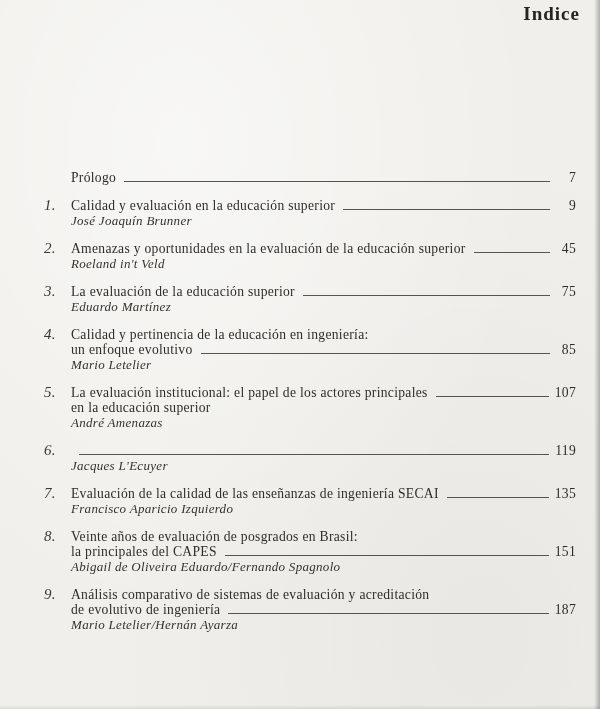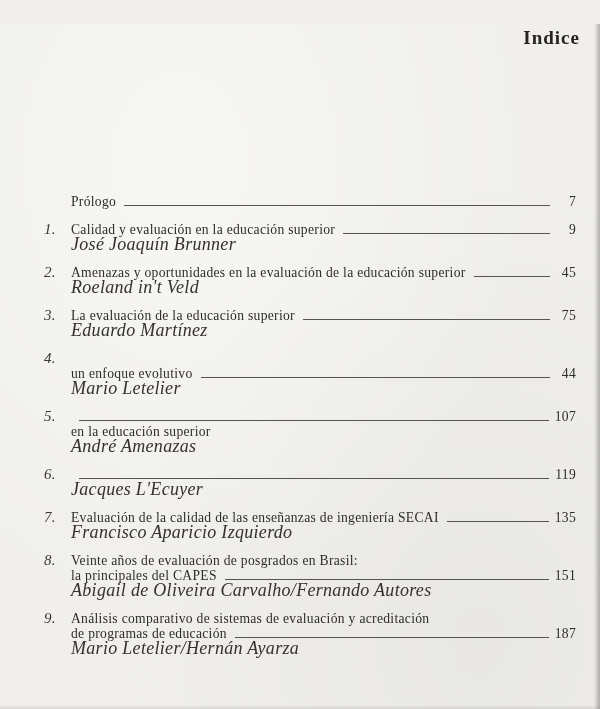--- a/index.html
+++ b/index.html
@@ -12,21 +12,20 @@
     position: relative;
     overflow: hidden;
   }
   .page {
     position: absolute;
     inset: 0;
     background:
       radial-gradient(ellipse at 30% 20%, rgba(255,255,255,0.5), rgba(255,255,255,0) 60%),
       radial-gradient(ellipse at 80% 90%, rgba(0,0,0,0.03), rgba(0,0,0,0) 55%),
       #f0efeb;
-    margin-top: 24px;
   }
   .scan-edge-right {
     position: absolute;
     top: 0; right: 0;
     width: 6px; height: 100%;
     background: linear-gradient(to left, rgba(60,58,54,0.35), rgba(60,58,54,0.0));
   }
   .scan-edge-bottom {
     position: absolute;
     left: 0; bottom: 0;
@@ -74,21 +73,21 @@
     margin: 0 6px 3px 8px;
   }
   .pg {
     flex: 0 0 auto;
     min-width: 20px;
     text-align: right;
   }
   .author {
     padding-left: 27px;
     font-style: italic;
-    font-size: 18px;
+    font-size: 13px;
     line-height: 15px;
     letter-spacing: 0.3px;
     color: #35322d;
   }
 </style>
 </head>
 <body>
 
 <div class="page">
   <h1 class="title">Indice</h1>
@@ -124,32 +123,34 @@
           <span class="num">3.</span>
           <span class="txt">La evaluación de la educación superior</span>
           <span class="leader"></span>
           <span class="pg">75</span>
         </div>
         <div class="author">Eduardo Martínez</div>
       </div>
       <div class="entry">
         <div class="row">
           <span class="num">4.</span>
+          <span class="txt">Calidad y pertinencia de la educación en ingeniería:</span>
         </div>
         <div class="row">
           <span class="num"></span>
           <span class="txt">un enfoque evolutivo</span>
           <span class="leader"></span>
-          <span class="pg">44</span>
+          <span class="pg">85</span>
         </div>
         <div class="author">Mario Letelier</div>
       </div>
       <div class="entry">
         <div class="row">
           <span class="num">5.</span>
+          <span class="txt">La evaluación institucional: el papel de los actores principales</span>
           <span class="leader"></span>
           <span class="pg">107</span>
         </div>
         <div class="row">
           <span class="num"></span>
           <span class="txt">en la educación superior</span>
         </div>
         <div class="author">André Amenazas</div>
       </div>
       <div class="entry">
@@ -173,30 +174,30 @@
         <div class="row">
           <span class="num">8.</span>
           <span class="txt">Veinte años de evaluación de posgrados en Brasil:</span>
         </div>
         <div class="row">
           <span class="num"></span>
           <span class="txt">la principales del CAPES</span>
           <span class="leader"></span>
           <span class="pg">151</span>
         </div>
-        <div class="author">Abigail de Oliveira Carvalho/Fernando Autores</div>
+        <div class="author">Abigail de Oliveira Eduardo/Fernando Spagnolo</div>
       </div>
       <div class="entry">
         <div class="row">
           <span class="num">9.</span>
           <span class="txt">Análisis comparativo de sistemas de evaluación y acreditación</span>
         </div>
         <div class="row">
           <span class="num"></span>
-          <span class="txt">de programas de educación</span>
+          <span class="txt">de evolutivo de ingeniería</span>
           <span class="leader"></span>
           <span class="pg">187</span>
         </div>
         <div class="author">Mario Letelier/Hernán Ayarza</div>
       </div>
     </div>
   <div class="scan-edge-right"></div>
   <div class="scan-edge-bottom"></div>
 </div>
 

